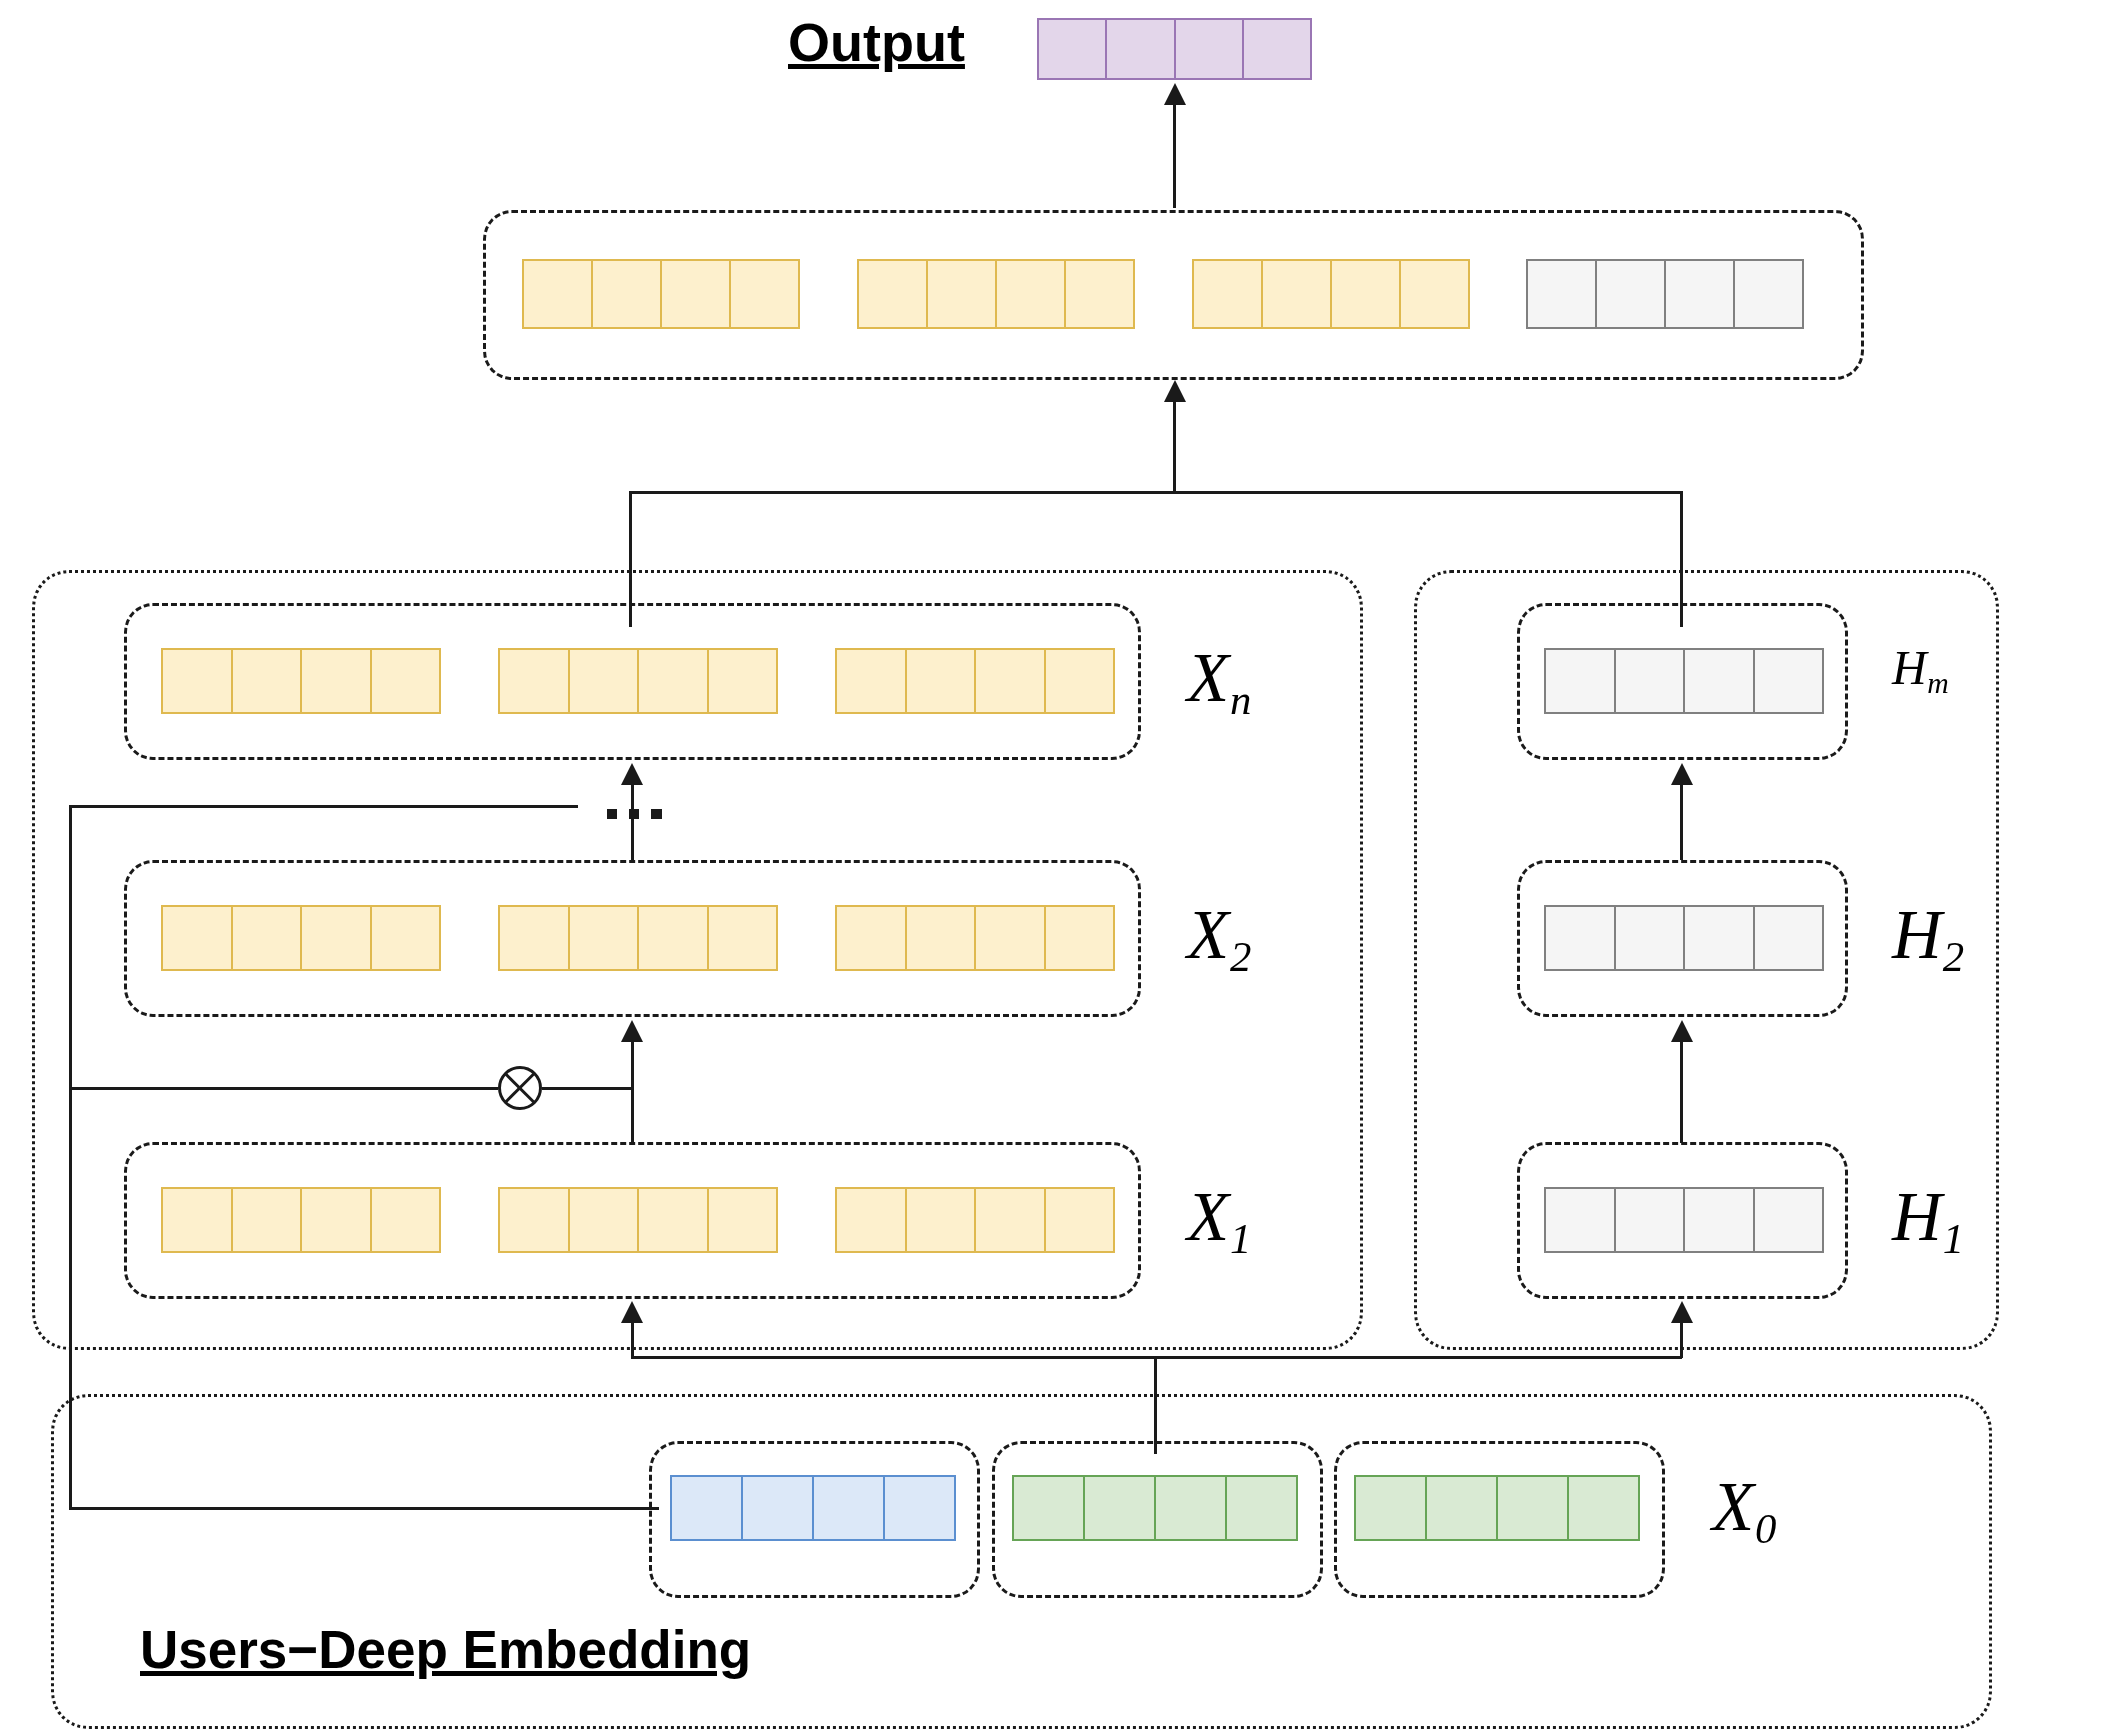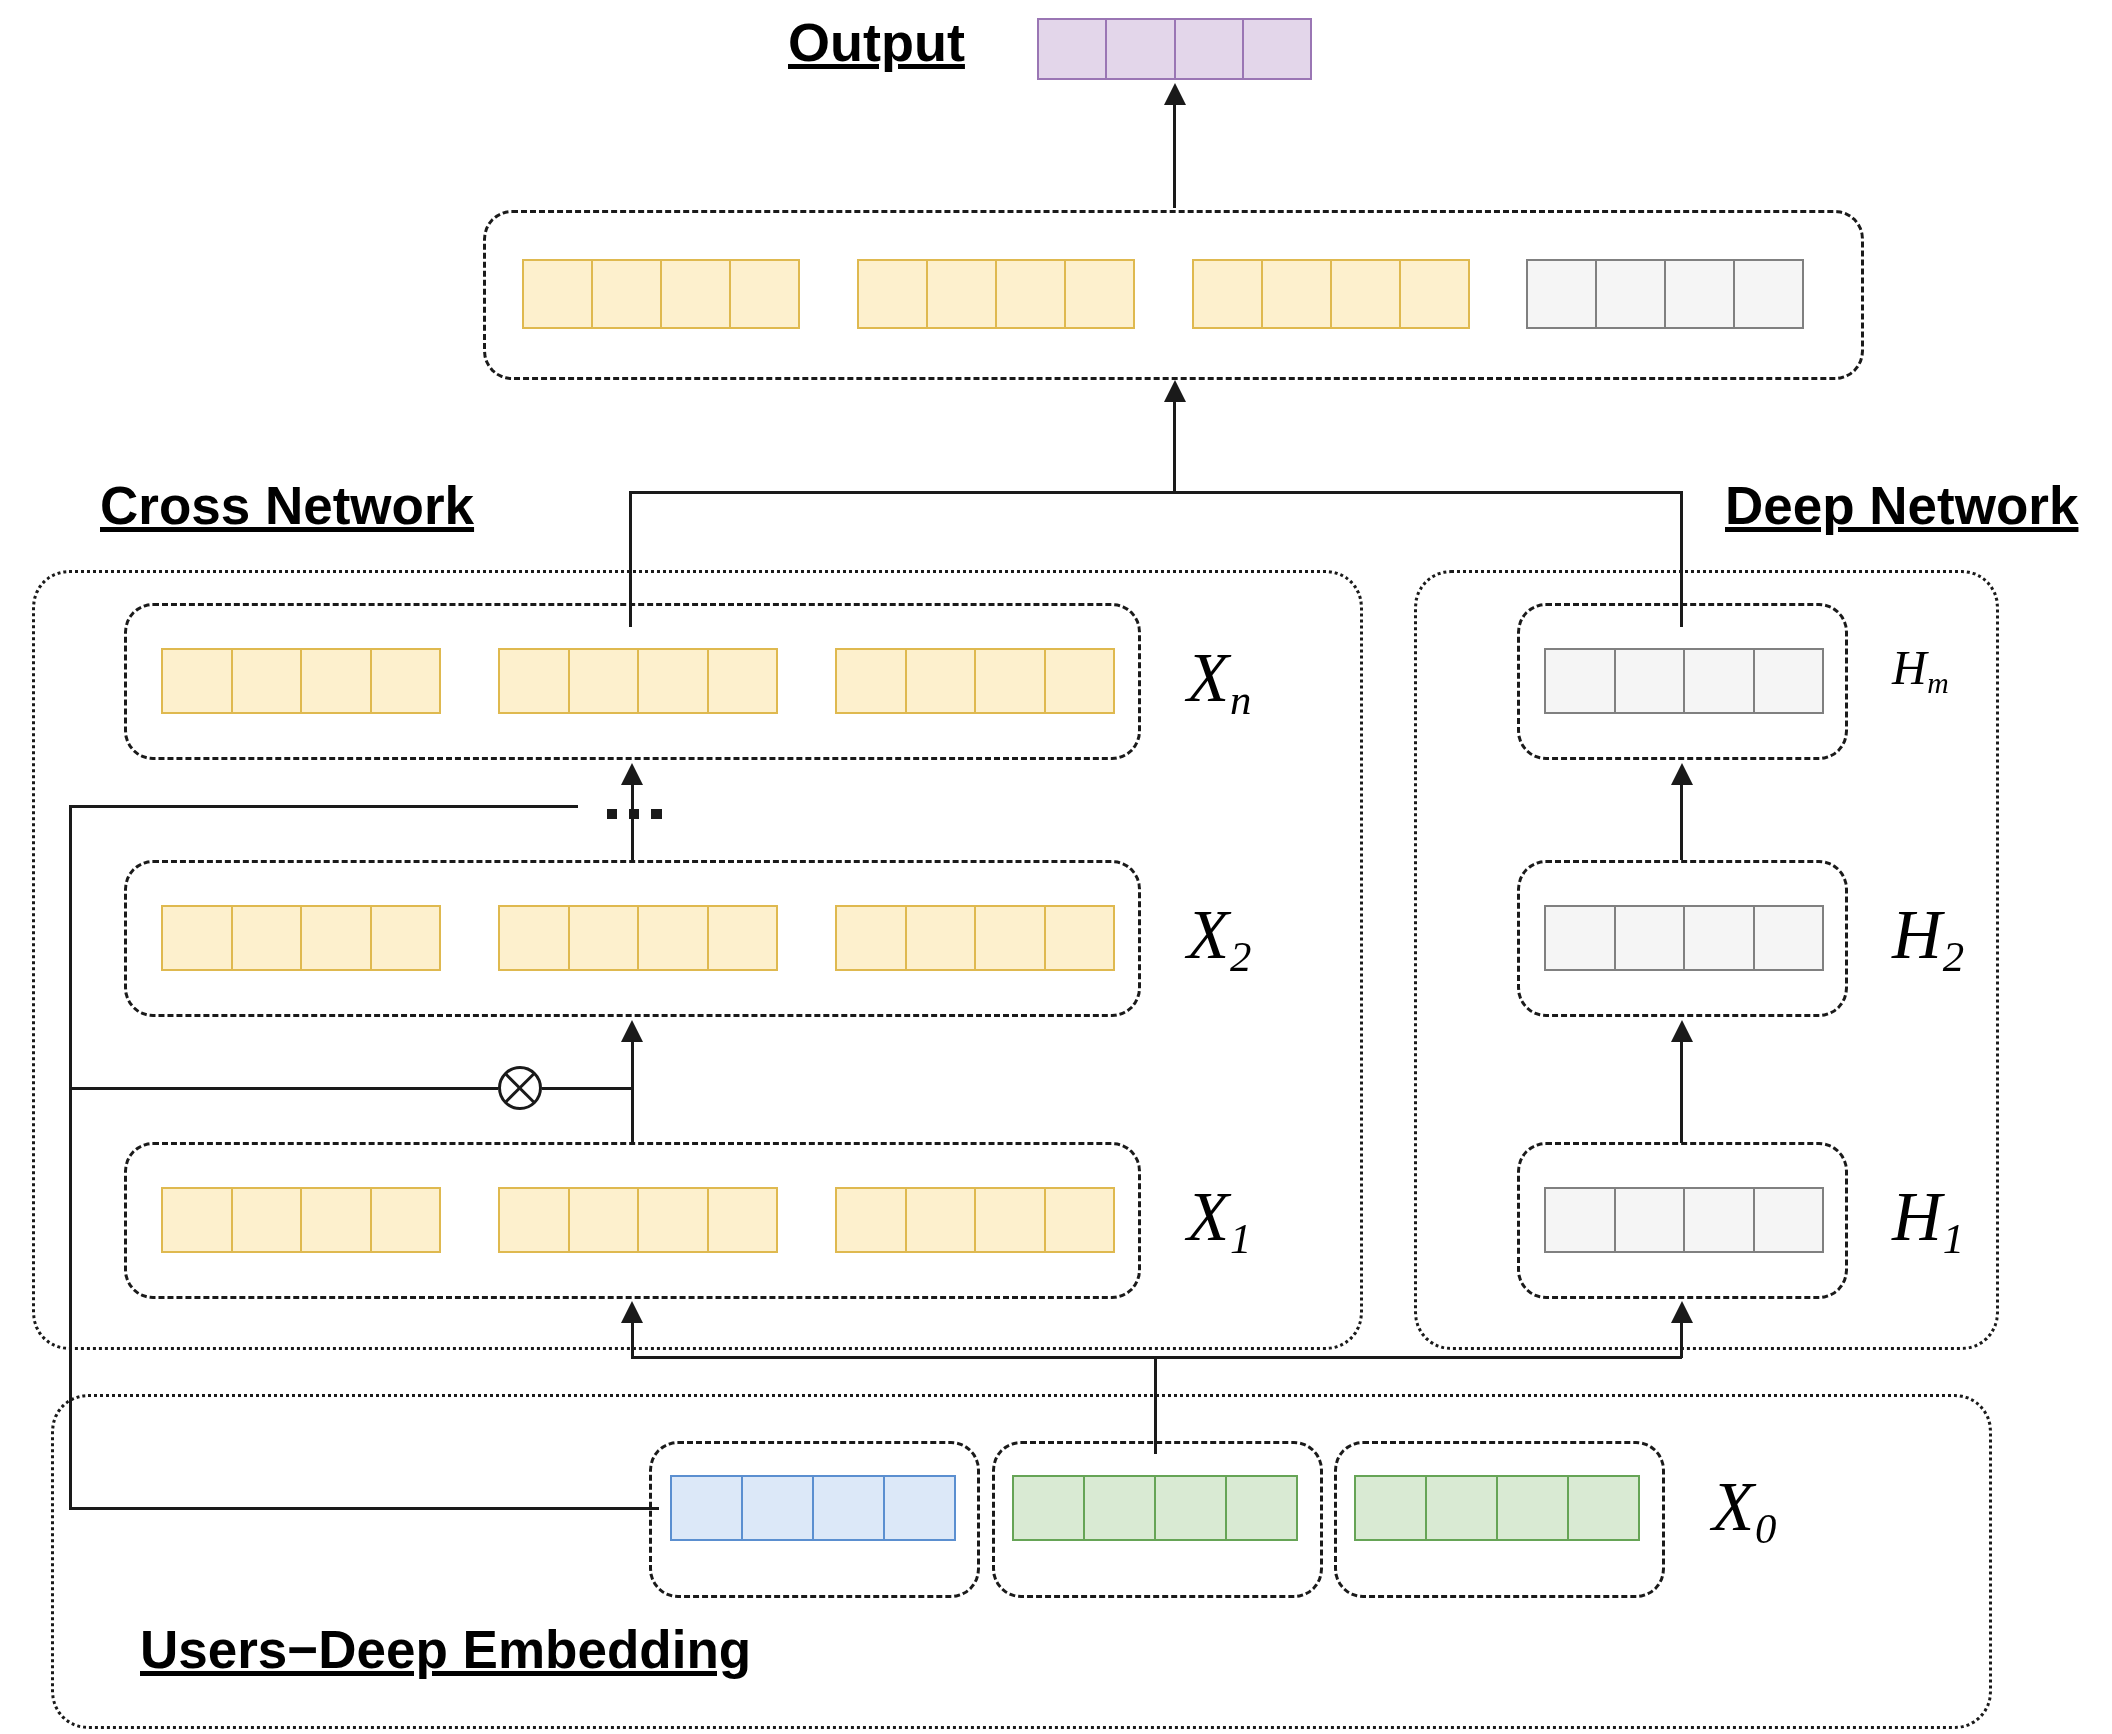--- a/index.html
+++ b/index.html
@@ -160,22 +160,20 @@
       <div class="cell"></div>
       <div class="cell"></div>
     </div>
 
   <div class="abs vline" style="left:1173px; top:398px; height:96px;"></div>
   <div class="abs arrow-head" style="left:1164px; top:380px;"></div>
   <div class="abs hline" style="left:629px; top:491px; width:1054px;"></div>
   <div class="abs vline" style="left:629px; top:491px; height:136px;"></div>
   <div class="abs vline" style="left:1680px; top:491px; height:136px;"></div>
 
-  <div class="abs plain-label" style="left:100px; top:479px; font-size:53px;">Cross Network</div>
-  <div class="abs plain-label" style="left:1725px; top:479px; font-size:53px;">Deep Network</div>
 
   <div class="abs dot-box" style="left:32px; top:570px; width:1331px; height:780px;"></div>
 
   <div class="abs dash-box" style="left:124px; top:603px; width:1017px; height:157px;"></div>
   <div class="abs strip yellow" style="left:161px; top:648px; width:280px; height:66px;">
       <div class="cell"></div>
       <div class="cell"></div>
       <div class="cell"></div>
       <div class="cell"></div>
     </div>

